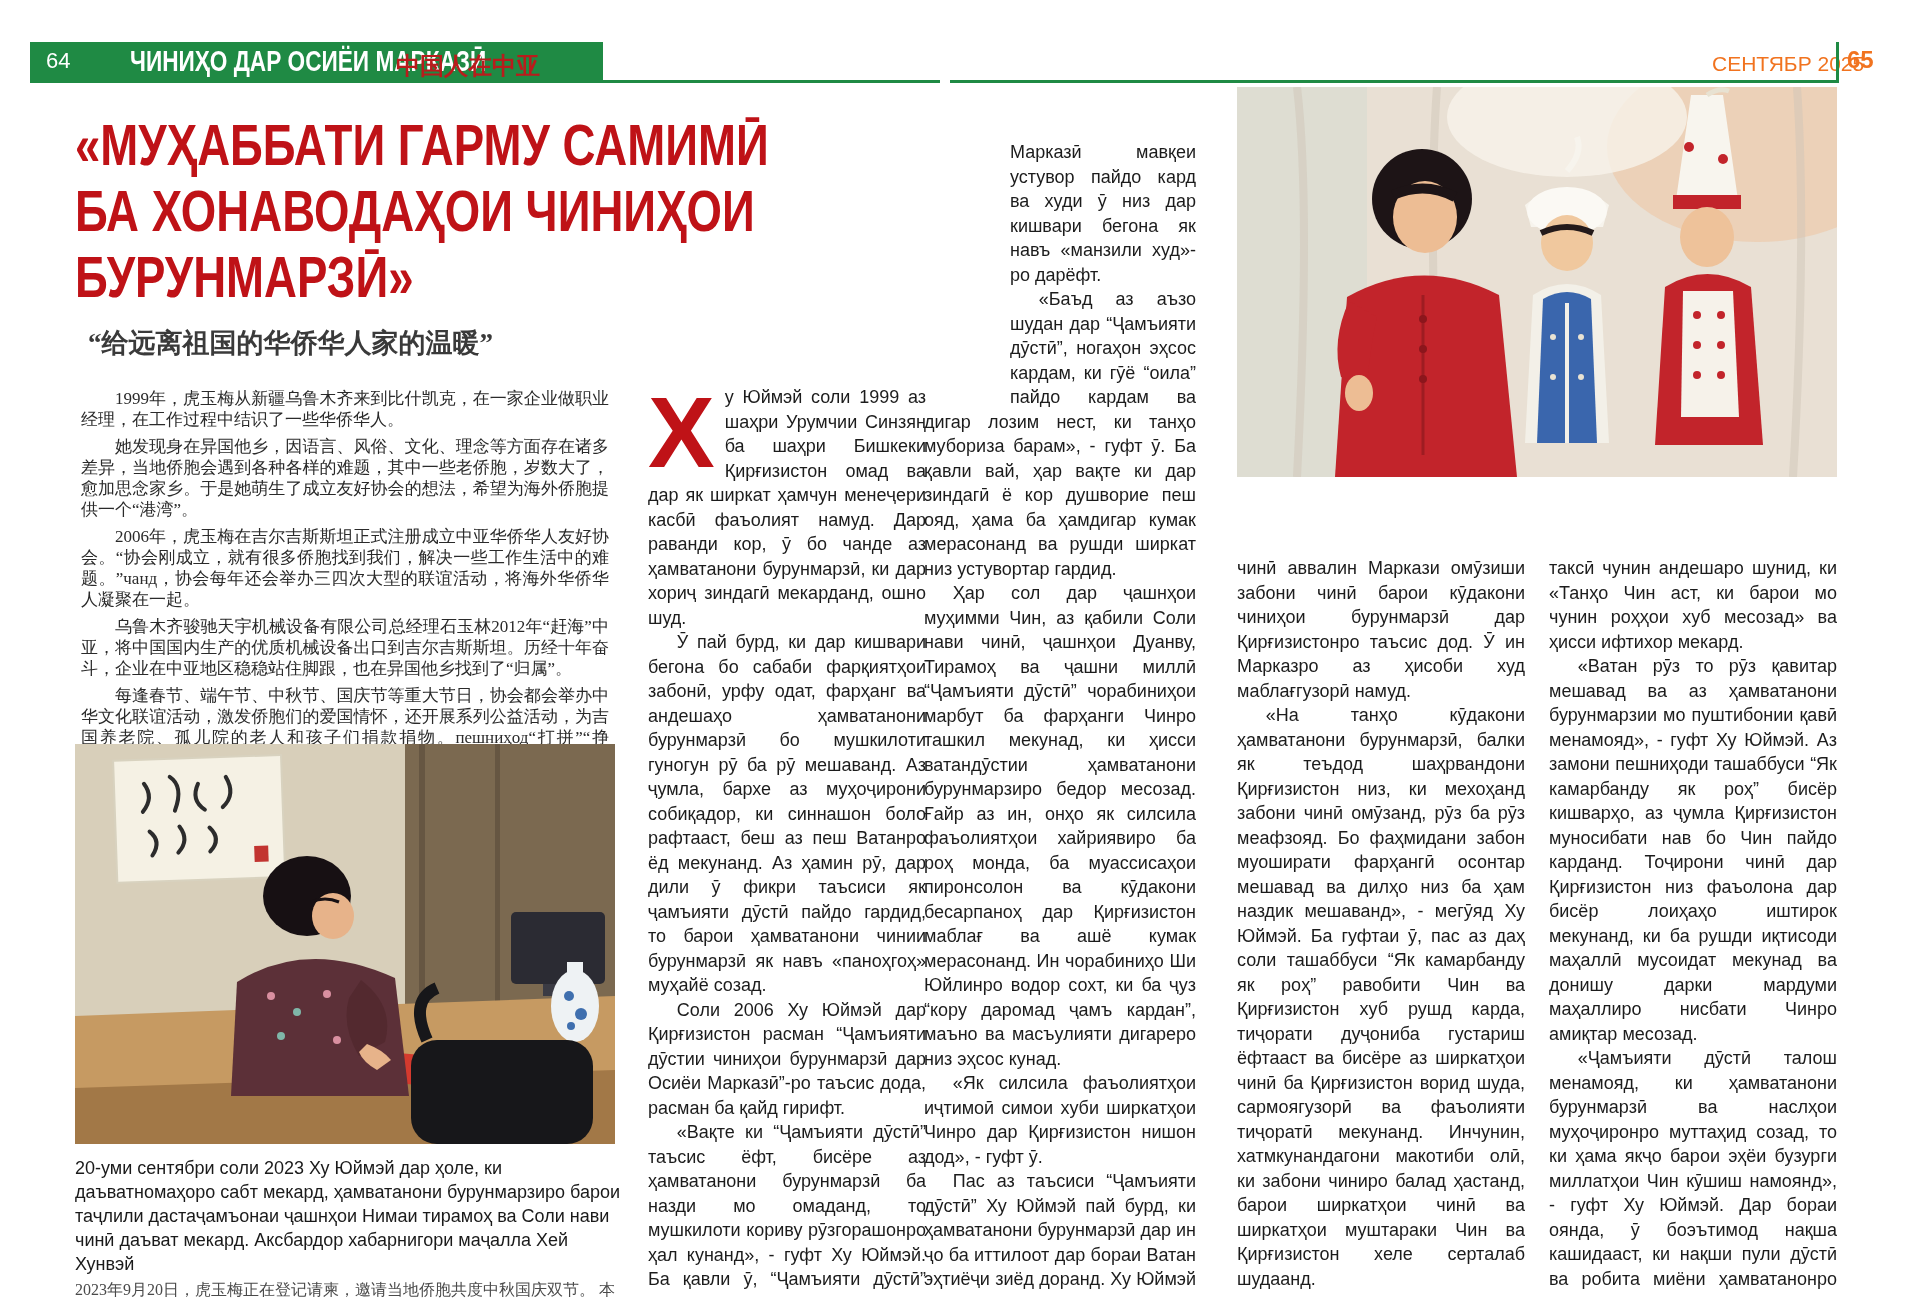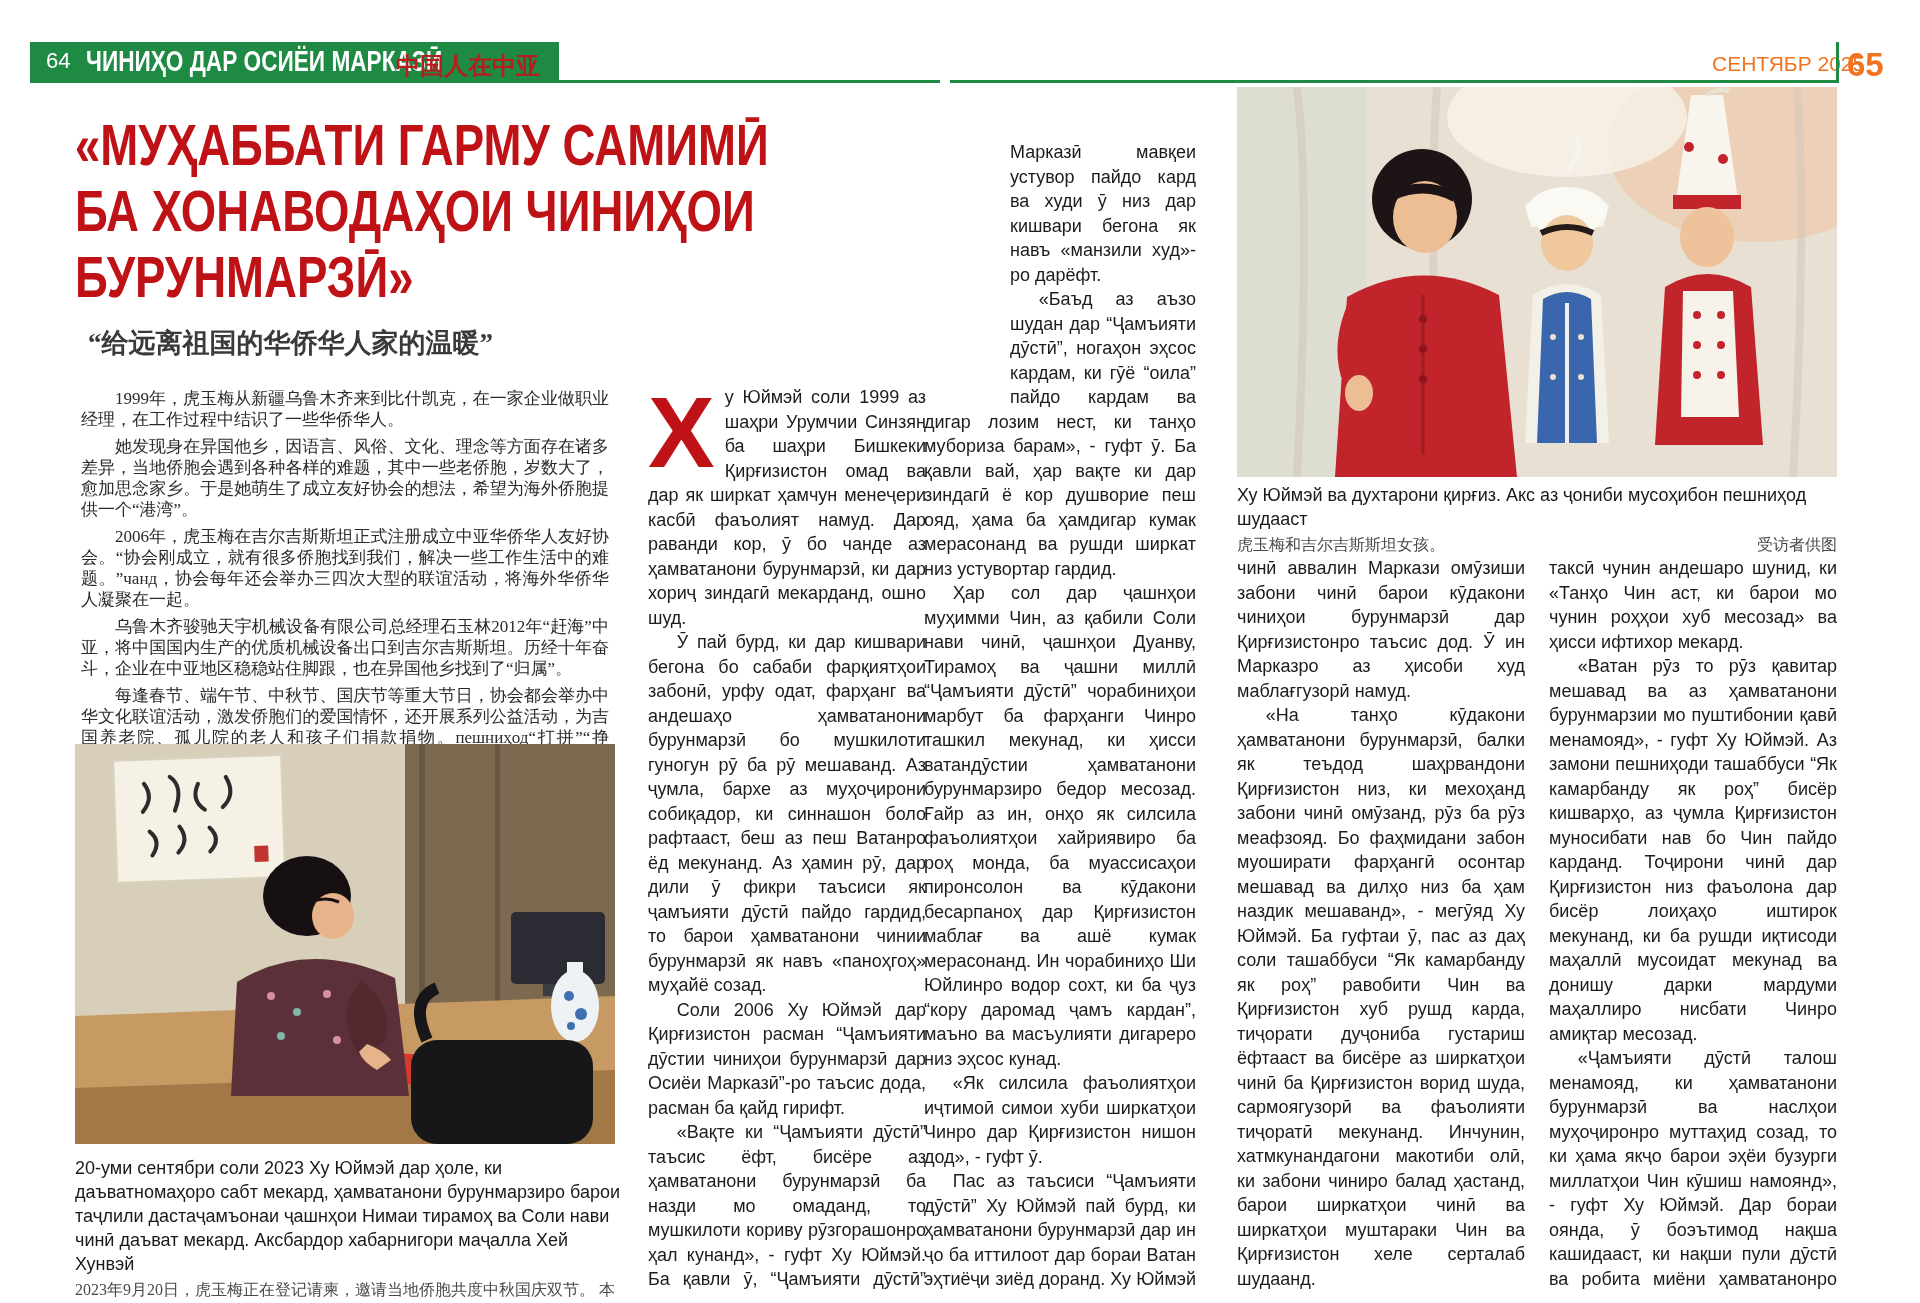--- a/index.html
+++ b/index.html
@@ -1,31 +1,31 @@
 <!DOCTYPE html>
 <html><head>
 <meta charset="utf-8">
 <style>
   html,body{margin:0;padding:0;background:#ffffff;}
   #canvas{position:relative;width:1920px;height:1303px;background:#ffffff;overflow:hidden;
           font-family:"Liberation Sans",sans-serif;color:#1c1c1c;}
 
   
   .hdr-bar{position:absolute;left:30px;top:42px;height:38px;background:#1f8a44;
-           display:flex;align-items:center;padding:0 16px;}
+           display:flex;align-items:center;padding:0 16px;gap:44px;}
   .hdr-pagenum{color:#ffffff;font-size:22px;margin-right:16px;}
   .hdr-title{color:#ffffff;font-size:29px;font-weight:bold;white-space:nowrap;
              transform:scaleX(.78);transform-origin:0 50%;}
   .hdr-cn{position:absolute;left:396px;top:50px;color:#b91c1c;font-size:24px;font-weight:bold;
           font-family:"Liberation Serif",serif;white-space:nowrap;}
   .rule{position:absolute;height:3px;background:#1f8a44;}
   .issue-date{position:absolute;left:1712px;top:52px;width:118px;text-align:right;
               color:#f1731f;font-size:21px;white-space:nowrap;}
   .v-div{position:absolute;left:1836px;top:42px;width:3px;height:41px;background:#1f8a44;}
-  .pagenum-right{position:absolute;left:1847px;top:46px;color:#f1731f;font-size:33px;font-weight:bold;}
+  .pagenum-right{position:absolute;left:1847px;top:46px;color:#f1731f;font-size:24px;font-weight:bold;}
 
   
   .headline{position:absolute;left:75px;top:112px;width:860px;color:#bf1217;font-weight:bold;}
   .headline div{font-size:57px;line-height:66px;white-space:nowrap;
                 transform:scaleX(.8);transform-origin:0 50%;}
   .subtitle-cn{position:absolute;left:88px;top:325px;font-size:27px;font-weight:bold;color:#3a3a3a;
                font-family:"Liberation Serif",serif;}
 
   
   .cn-article{position:absolute;left:75px;top:382px;width:540px;font-family:"Liberation Serif",serif;
@@ -200,27 +200,20 @@
         <circle cx="460" cy="228" r="4" fill="#c2242b"></circle>
           <circle cx="484" cy="228" r="4" fill="#c2242b"></circle>
         <circle cx="460" cy="258" r="4" fill="#c2242b"></circle>
           <circle cx="484" cy="258" r="4" fill="#c2242b"></circle>
         <circle cx="460" cy="288" r="4" fill="#c2242b"></circle>
           <circle cx="484" cy="288" r="4" fill="#c2242b"></circle>
       </g>
     </svg>
   </div>
 
-  <div class="caption" style="left:1237px;top:483px;width:600px;">
-    <div>Ху Юймэй ва духтарони қирғиз. Акс аз ҷониби мусоҳибон пешниҳод шудааст</div>
-    <div class="cap-cn">
-      <span>虎玉梅和吉尔吉斯斯坦女孩。</span>
-      <span>受访者供图</span>
-    </div>
-  </div>
 
   <div class="col" style="left:1237px;top:556px;width:288px;height:738px;">
     <p class="noindent">чинӣ аввалин Маркази омӯзиши забони чинӣ барои кӯдакони чиниҳои бурунмарзӣ дар Қирғизистонро таъсис дод. Ӯ ин Марказро аз ҳисоби худ маблағгузорӣ намуд.</p>
     <p>«На танҳо кӯдакони ҳамватанони бурунмарзӣ, балки як теъдод шаҳрвандони Қирғизистон низ, ки мехоҳанд забони чинӣ омӯзанд, рӯз ба рӯз меафзояд. Бо фаҳмидани забон муоширати фарҳангӣ осонтар мешавад ва дилҳо низ ба ҳам наздик мешаванд», - мегӯяд Ху Юймэй. Ба гуфтаи ӯ, пас аз даҳ соли ташаббуси “Як камарбанду як роҳ” равобити Чин ва Қирғизистон хуб рушд карда, тиҷорати дуҷониба густариш ёфтааст ва бисёре аз ширкатҳои чинӣ ба Қирғизистон ворид шуда, сармоягузорӣ ва фаъолияти тиҷоратӣ мекунанд. Инчунин, хатмкунандагони макотиби олӣ, ки забони чиниро балад ҳастанд, барои ширкатҳои чинӣ ва ширкатҳои муштараки Чин ва Қирғизистон хеле серталаб шудаанд.</p>
     <p>Дар тули чанд соли охир, ширкатҳои чинӣ дар бисёр лоиҳаҳои сармоягузорӣ ва сохтмонии Қирғизистон иштирок карданд ва дар соҳаи инфрасохтор, аз ҷумла бунёди роҳҳо ва беморхонаҳо ба ҷониби Қирғизистон кумаки зиёд расониданд.</p>
 
   </div>
 
   <div class="col" style="left:1549px;top:556px;width:288px;height:738px;">
     <p class="noindent">таксӣ чунин андешаро шунид, ки «Танҳо Чин аст, ки барои мо чунин роҳҳои хуб месозад» ва ҳисси ифтихор мекард.</p>

